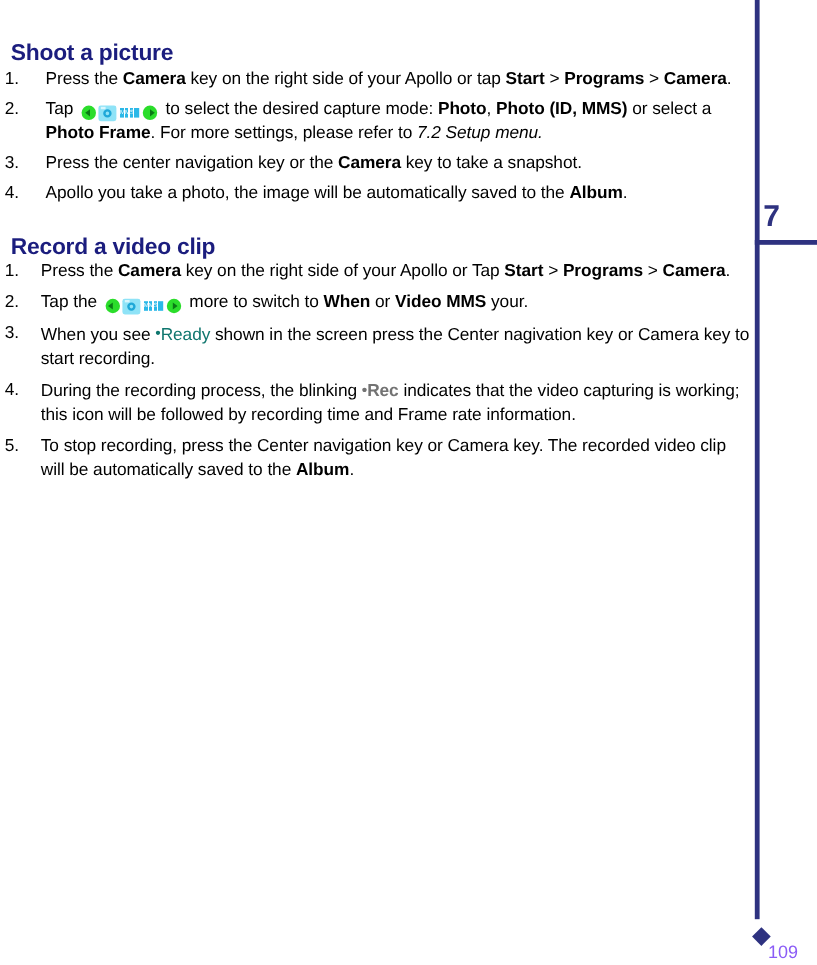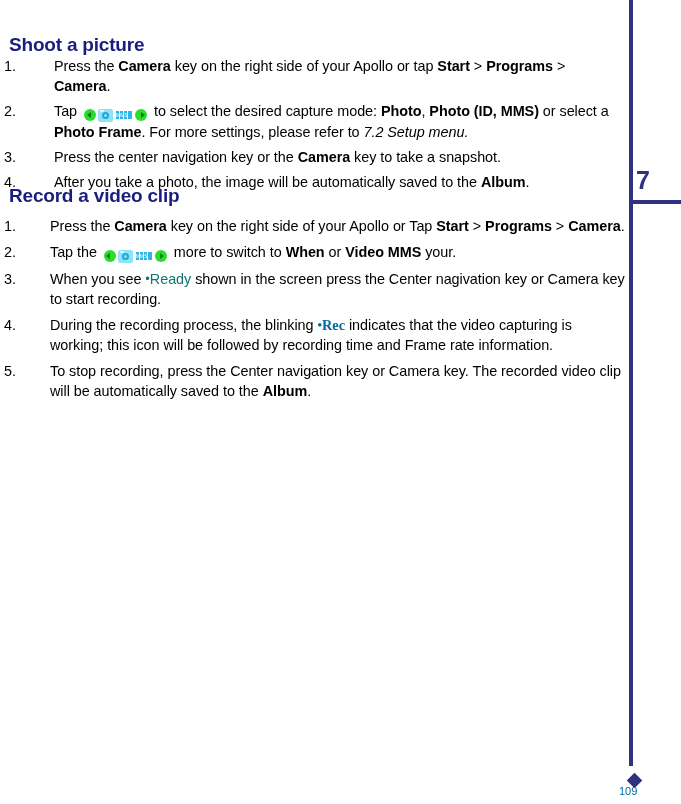--- a/index.html
+++ b/index.html
@@ -47,24 +47,24 @@
     position: absolute;
     left: 629px;
     top: 775px;
     width: 11px;
     height: 11px;
     background: #2e3280;
     transform: rotate(45deg);
   }
   .page-number {
     position: absolute;
-    left: 619px;
+    left: 640px;
     top: 786px;
-    font-size: 11px;
-    color: #0369a1;
+    font-size: 15px;
+    color: #8b5cf6;
     line-height: 1;
     letter-spacing: 0px;
   }
 
   
   .content {
     position: absolute;
     left: 0px;
     top: 0px;
     width: 625px;
@@ -73,21 +73,21 @@
   h2.section-heading {
     font-size: 19px;
     font-weight: bold;
     color: #1b1d7e;
     margin: 5px;
     padding: 0;
     line-height: 1.0;
     letter-spacing: -0.2px;
   }
   #section-shoot-heading { position: absolute; left: 4px; top: 30px; }
-  #section-video-heading { position: absolute; left: 4px; top: 181px; }
+  #section-video-heading { position: absolute; left: 4px; top: 192px; }
 
   ol.steps {
     list-style: none;
     margin: 0;
     padding: 0;
     position: absolute;
     width: 621px;
   }
   #steps-shoot { left: 4px; top: 56px; }
   #steps-video { left: 4px; top: 216px; }
@@ -103,21 +103,20 @@
   ol.steps > li .step-num {
     position: absolute;
     left: 0px;
     top: 0px;
     width: 24px;
     text-align: left;
     font-size: 14.4px;
   }
   ol.steps > li .step-body {
     display: block;
-    margin-left: 16px;
   }
 
   
   #steps-shoot > li:nth-child(1) { margin-bottom: 5px; }
   #steps-shoot > li:nth-child(2) { margin-bottom: 5px; }
   #steps-shoot > li:nth-child(3) { margin-bottom: 5px; }
 
   #steps-video > li:nth-child(1) { margin-bottom: 6px; }
   #steps-video > li:nth-child(2) { margin-bottom: 6px; }
   #steps-video > li:nth-child(3) { margin-bottom: 6px; }
@@ -128,24 +127,23 @@
 
   b, .b { font-weight: bold; }
   i, .i { font-style: italic; }
 
   .status-ready {
     color: #0f766e;
     font-weight: normal;
     white-space: nowrap;
   }
   .status-rec {
-    color: #0369a1;
+    color: #737373;
     font-weight: bold;
     white-space: nowrap;
-    font-family: Liberation Serif, serif;
   }
   .status-dot {
     font-size: 13px;
     vertical-align: 1px;
   }
 
   
   .mode-strip {
     display: inline-block;
     vertical-align: -3px;
@@ -252,21 +250,21 @@
       <li>
         <span class="step-num">2.</span>
         <span class="step-body"><span>Tap </span><span class="mode-strip"><span class="arrow-chip left"></span><span class="camera-chip"></span><span class="mms-chip"><span>MMS</span></span><span class="arrow-chip right"></span></span><span> to select the desired capture mode: </span><b>Photo</b><span>, </span><b>Photo (ID, MMS)</b><span> or select a </span><b>Photo Frame</b><span>. For more settings, please refer to </span><i>7.2 Setup menu.</i></span>
       </li>
       <li>
         <span class="step-num">3.</span>
         <span class="step-body"><span>Press the center navigation key or the </span><b>Camera</b><span> key to take a snapshot.</span></span>
       </li>
       <li>
         <span class="step-num">4.</span>
-        <span class="step-body"><span>After you take a photo, the image will be automatically saved to the </span><b>Album</b><span>.</span></span>
+        <span class="step-body"><span>Apollo you take a photo, the image will be automatically saved to the </span><b>Album</b><span>.</span></span>
       </li>
     </ol>
 
   <h2 class="section-heading" id="section-video-heading">Record a video clip</h2>
 
   <ol class="steps" id="steps-video">
       <li>
         <span class="step-num">1.</span>
         <span class="step-body"><span>Press the </span><b>Camera</b><span> key on the right side of your Apollo or Tap </span><b>Start</b><span> &gt; </span><b>Programs</b><span> &gt; </span><b>Camera</b><span>.</span></span>
       </li>

